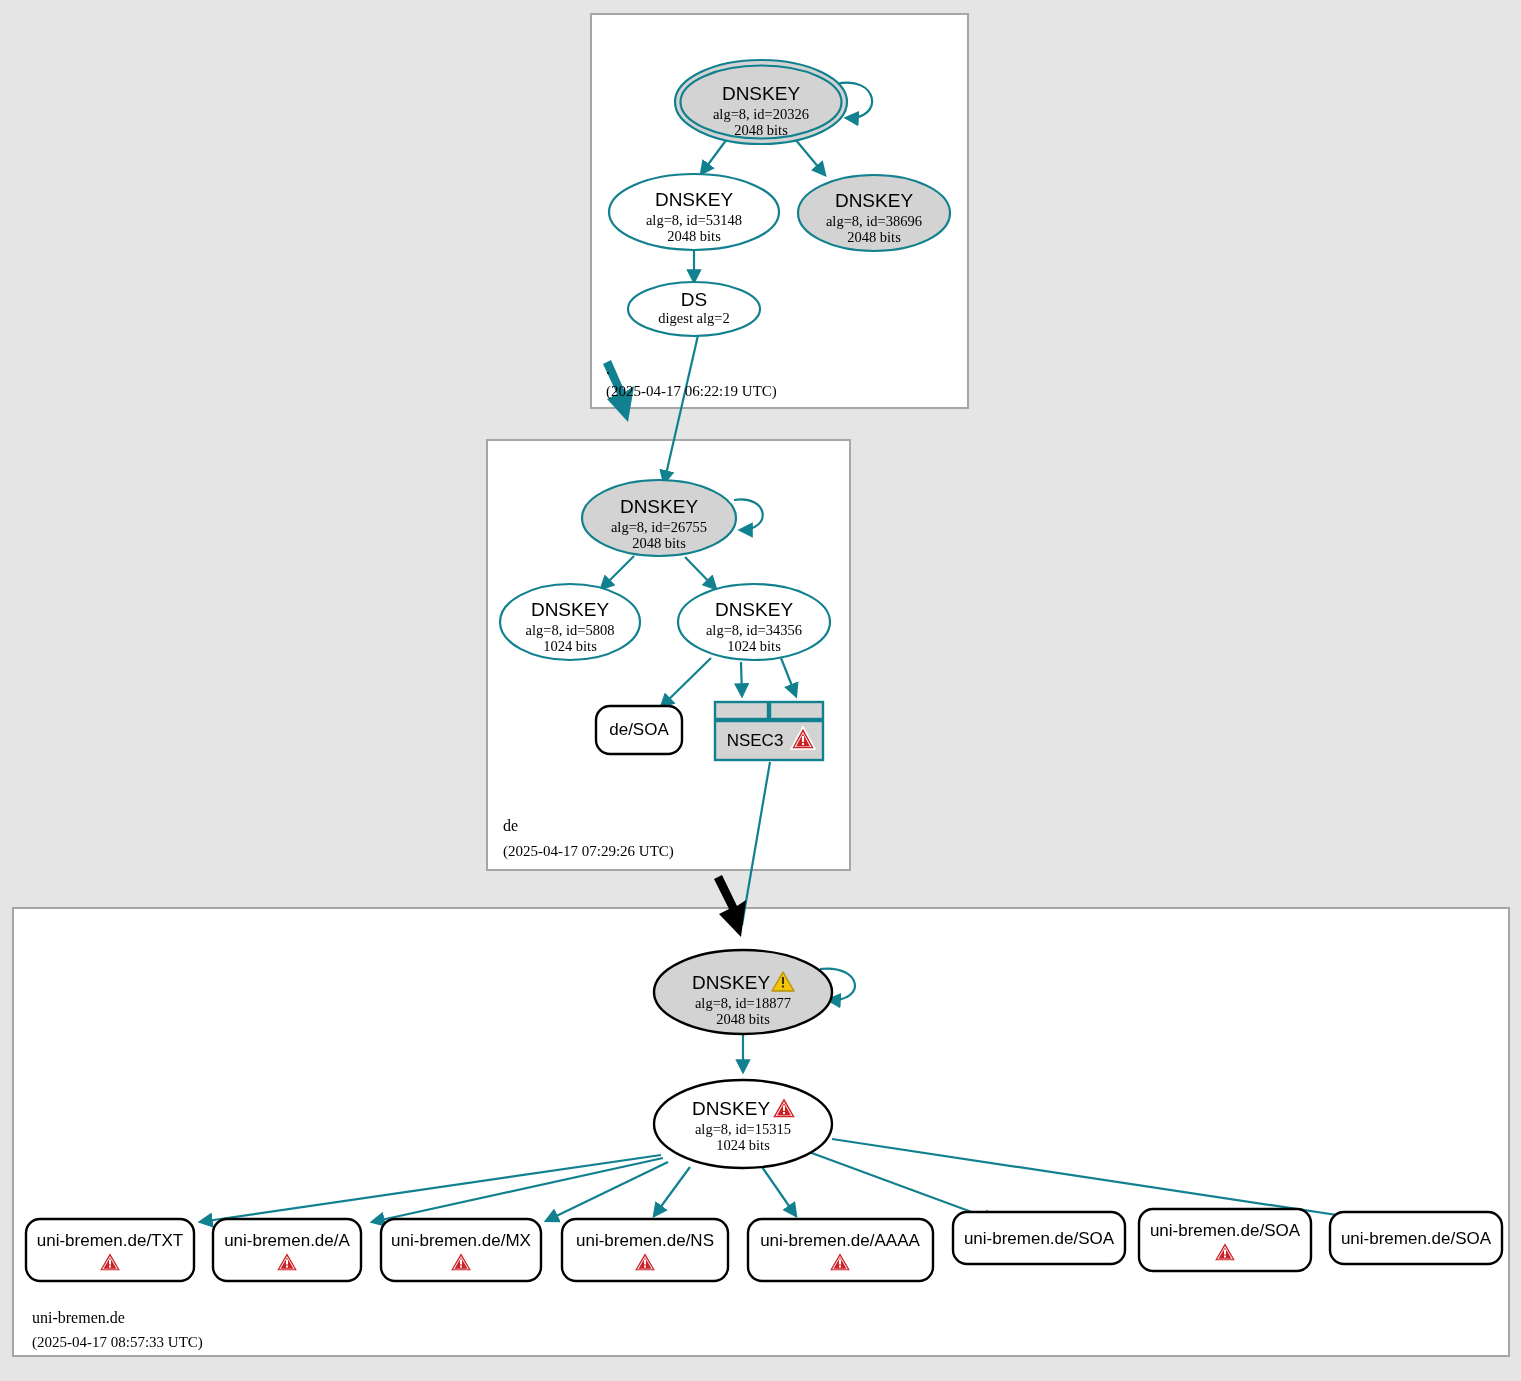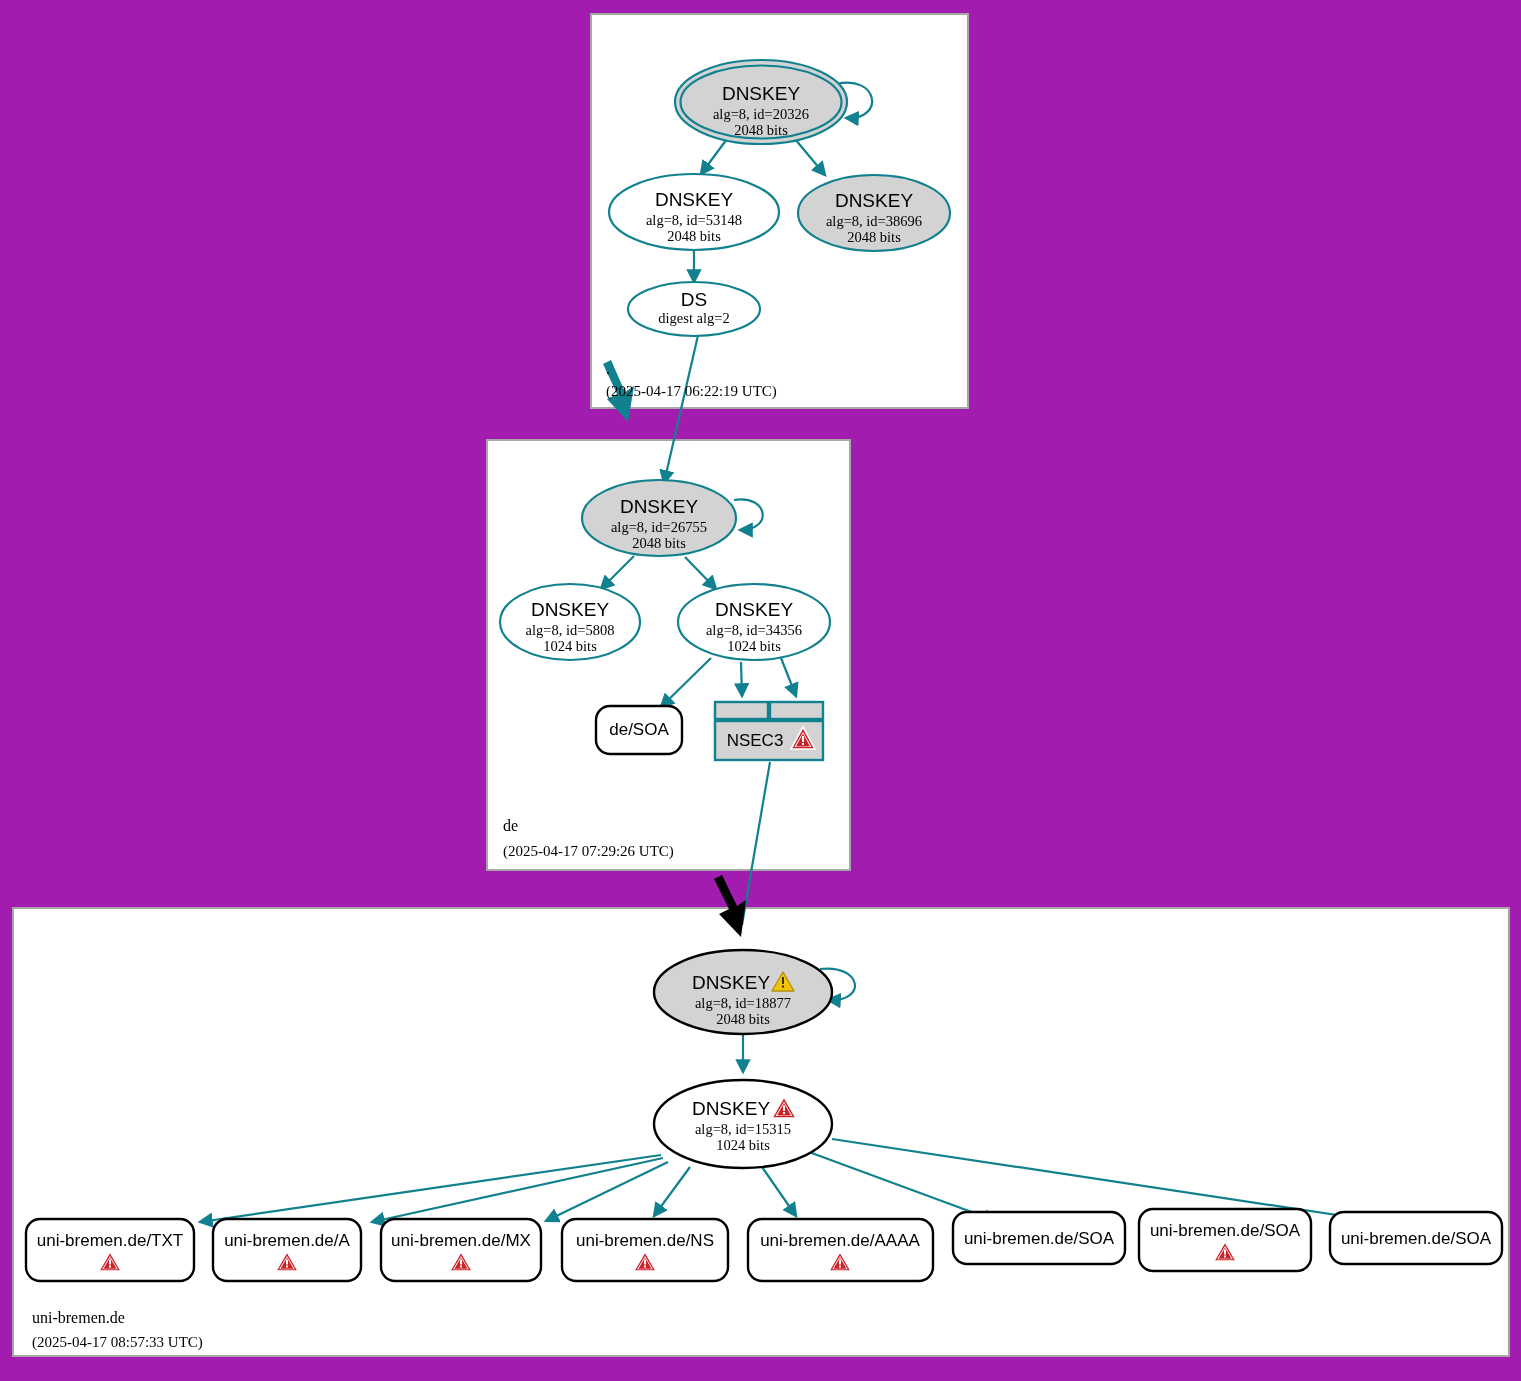--- a/index.html
+++ b/index.html
@@ -8,21 +8,21 @@
     background: #ffffff;
   }
   body {
     font-family: "Liberation Sans", sans-serif;
   }
   #stage {
     position: relative;
     width: 1521px;
     height: 1381px;
     overflow: hidden;
-    background: #a21caf;
+    background: #e5e5e5;
   }
   svg#graph {
     position: absolute;
     top: 0;
     left: 0;
     width: 1521px;
     height: 1381px;
   }
   .zone-box {
     fill: #ffffff;

